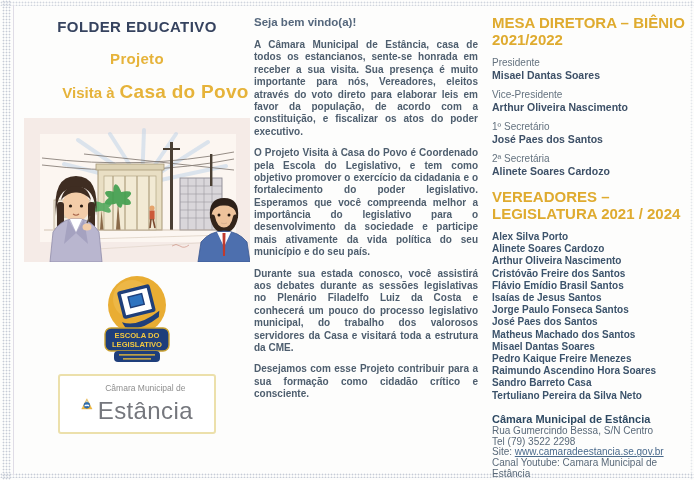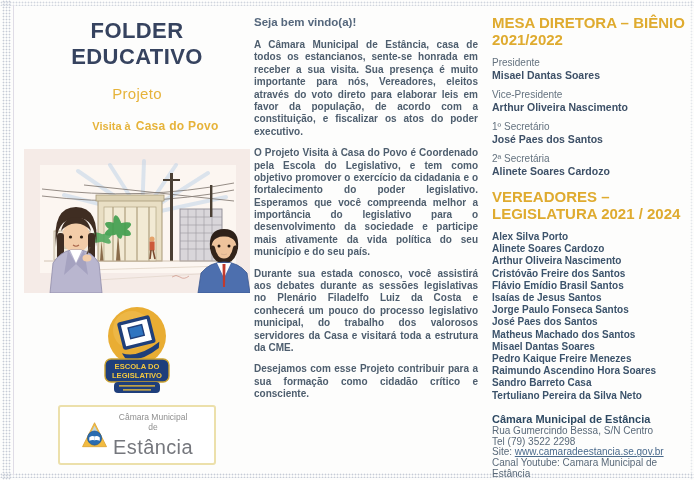--- a/index.html
+++ b/index.html
@@ -14,34 +14,34 @@
   .edge-bottom{left:0;right:0;bottom:2px;height:5px;}
   .edge-right{right:1px;top:0;bottom:0;width:3px;opacity:.45;}
   .left-line{position:absolute;left:13px;top:5px;bottom:5px;width:1px;background:#dfdce6;}
 
   .col{position:absolute;top:12px;}
   .col-left{left:24px;width:226px;text-align:center;}
   .col-mid{left:254px;width:224px;}
   .col-right{left:492px;width:198px;top:14px;text-align:left;}
 
   
-  .folder-title{font-size:22px;font-weight:bold;color:#36435f;letter-spacing:.4px;margin-top:6px;}
-  .project-title{font-size:15px;font-weight:normal;color:#e6b33a;margin-top:15px;letter-spacing:.3px;}
+  .folder-title{font-size:15px;font-weight:bold;color:#36435f;letter-spacing:.4px;margin-top:6px;}
+  .project-title{font-size:15px;font-weight:bold;color:#e6b33a;margin-top:15px;letter-spacing:.3px;}
   .visit-line{margin-top:14px;color:#e6b33a;font-weight:bold;}
-  .visit-prefix{font-size:11px;margin-right:5px;margin-left:37px;}
-  .visit-main{font-size:12px;letter-spacing:.3px;}
+  .visit-prefix{font-size:15px;margin-right:5px;margin-left:37px;}
+  .visit-main{font-size:19px;letter-spacing:.3px;}
   .illus{display:block;width:226px;height:144px;margin-top:15px;}
   .escola-logo{margin:12px auto 0;display:block;width:76px;height:92px;}
   .camara-box{
     width:158px;height:60px;margin:8px auto 0;background:#fff;border:2px solid #ece0ab;border-radius:3px;
     display:flex;align-items:center;justify-content:flex-start;padding:3px 21px;gap:5px;box-sizing:border-box;
   }
   .camara-text{display:flex;flex-direction:column;align-items:center;flex:1;}
   .camara-small{font-size:8.5px;color:#8f8f8f;}
-  .camara-large{font-size:20px;color:#75777d;letter-spacing:.4px;margin-top:4px;}
+  .camara-large{font-size:24px;color:#75777d;letter-spacing:.4px;margin-top:4px;}
 
   
   .greeting{font-size:11.5px;font-weight:bold;color:#55677c;margin:4px 0 11px 0;}
   .para{font-size:10px;line-height:1.24;font-weight:600;color:#4e5e6e;text-align:justify;margin:0 0 9px 0;}
 
   
   .gold-heading{color:#dfab2f;font-weight:bold;font-size:15px;margin:0 0 9px 0;}
   .role{margin-bottom:7px;}
   .role-label{font-size:10px;color:#64727f;line-height:12px;}
   .role-name{font-size:10.5px;font-weight:bold;color:#3d5067;line-height:13px;}

